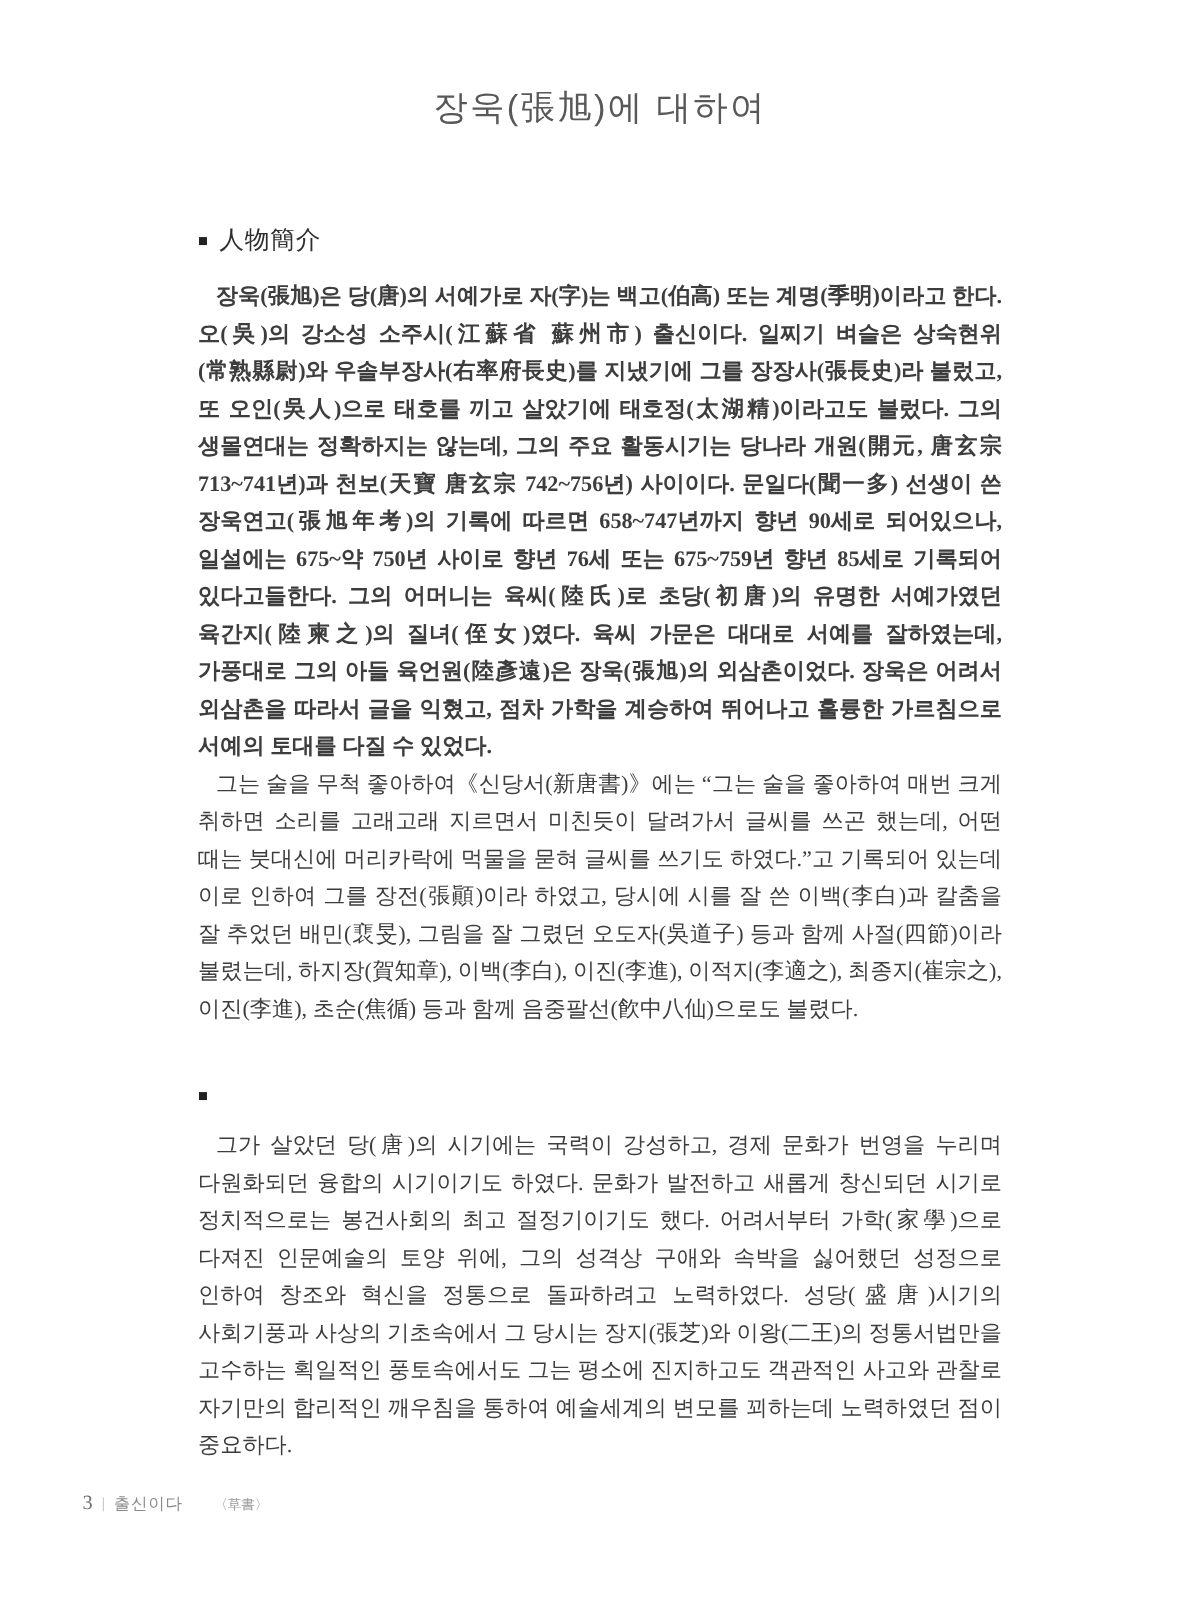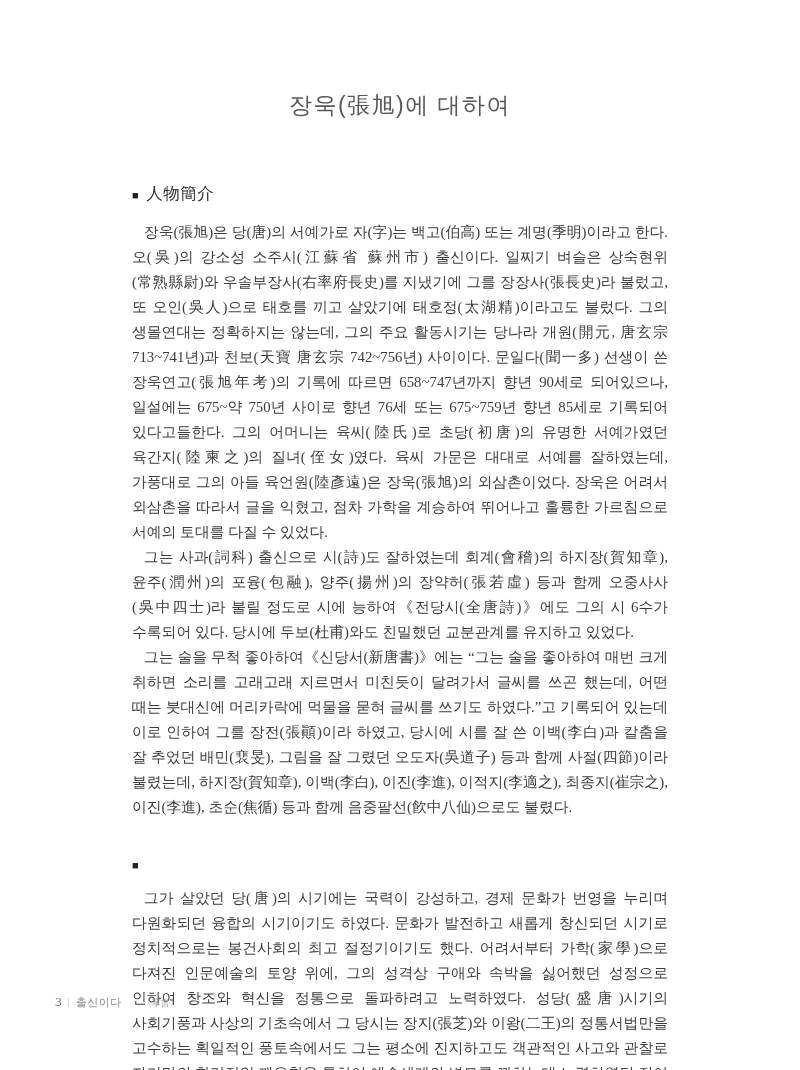--- a/index.html
+++ b/index.html
@@ -8,21 +8,21 @@
     width: 800px;
     height: 1070px;
     background: #ffffff;
     font-family: "Liberation Serif", serif;
     color: #3d3d3d;
     overflow: hidden;
     box-sizing: border-box;
   }
   .title {
     margin: 0;
-    padding-top: 90px;
+    padding-top: 56px;
     text-align: center;
     font-family: "Liberation Sans", sans-serif;
     font-weight: 500;
     font-size: 23px;
     letter-spacing: 1.5px;
     color: #585858;
   }
   .content {
     margin: 0 132px;
   }
@@ -38,21 +38,21 @@
   }
   .section-heading .bullet {
     font-size: 11px;
     margin-right: 7px;
     color: #222;
     position: relative;
     top: 0.5px;
   }
   .section-bio .section-heading   { margin-top: 62px; }
   .section-era .section-heading   { margin-top: 38px; }
-  .section-bio .section-heading + p { margin-top: 15px; }
+  .section-bio .section-heading + p { margin-top: 15px; font-weight: bold; }
   .section-era .section-heading + p { margin-top: 16px; }
   p.body-par {
     margin: 0;
     font-size: 14.8px;
     line-height: 25px;
     text-align: justify;
     text-indent: 0.8em;
     word-break: keep-all;
     color: #3d3d3d;
   }
@@ -95,21 +95,20 @@
   <h1 class="title">장욱(張旭)에 대하여</h1>
 
   <div class="content">
 
     <section class="section-bio">
       <h2 class="section-heading">
         <span class="bullet">■</span>
         <span>人物簡介</span>
       </h2>
       <p class="body-par">장욱(張旭)은 당(唐)의 서예가로 자(字)는 백고(伯高) 또는 계명(季明)이라고 한다. 오(吳)의 강소성 소주시(江蘇省 蘇州市) 출신이다. 일찌기 벼슬은 상숙현위(常熟縣尉)와 우솔부장사(右率府長史)를 지냈기에 그를 장장사(張長史)라 불렀고, 또 오인(吳人)으로 태호를 끼고 살았기에 태호정(太湖精)이라고도 불렀다. 그의 생몰연대는 정확하지는 않는데, 그의 주요 활동시기는 당나라 개원(開元, 唐玄宗 713~741년)과 천보(天寶 唐玄宗 742~756년) 사이이다. 문일다(聞一多) 선생이 쓴 장욱연고(張旭年考)의 기록에 따르면 658~747년까지 향년 90세로 되어있으나, 일설에는 675~약 750년 사이로 향년 76세 또는 675~759년 향년 85세로 기록되어 있다고들한다. 그의 어머니는 육씨(陸氏)로 초당(初唐)의 유명한 서예가였던 육간지(陸柬之)의 질녀(侄女)였다. 육씨 가문은 대대로 서예를 잘하였는데, 가풍대로 그의 아들 육언원(陸彥遠)은 장욱(張旭)의 외삼촌이었다. 장욱은 어려서 외삼촌을 따라서 글을 익혔고, 점차 가학을 계승하여 뛰어나고 훌륭한 가르침으로 서예의 토대를 다질 수 있었다.</p>
-      <p class="body-par">그는 사과(詞科) 출신으로 시(詩)도 잘하였는데 회계(會稽)의 하지장(賀知章), 윤주(潤州)의 포융(包融), 양주(揚州)의 장약허(張若虛) 등과 함께 오중사사(吳中四士)라 불릴 정도로 시에 능하여《전당시(全唐詩)》에도 그의 시 6수가 수록되어 있다. 당시에 두보(杜甫)와도 친밀했던 교분관계를 유지하고 있었다.</p>
       <p class="body-par">그는 술을 무척 좋아하여《신당서(新唐書)》에는 “그는 술을 좋아하여 매번 크게 취하면 소리를 고래고래 지르면서 미친듯이 달려가서 글씨를 쓰곤 했는데, 어떤 때는 붓대신에 머리카락에 먹물을 묻혀 글씨를 쓰기도 하였다.”고 기록되어 있는데 이로 인하여 그를 장전(張顚)이라 하였고, 당시에 시를 잘 쓴 이백(李白)과 칼춤을 잘 추었던 배민(裵旻), 그림을 잘 그렸던 오도자(吳道子) 등과 함께 사절(四節)이라 불렸는데, 하지장(賀知章), 이백(李白), 이진(李進), 이적지(李適之), 최종지(崔宗之), 이진(李進), 초순(焦循) 등과 함께 음중팔선(飮中八仙)으로도 불렸다.</p>
     </section>
 
     <section class="section-era">
       <h2 class="section-heading">
         <span class="bullet">■</span>
       </h2>
       <p class="body-par">그가 살았던 당(唐)의 시기에는 국력이 강성하고, 경제 문화가 번영을 누리며 다원화되던 융합의 시기이기도 하였다. 문화가 발전하고 새롭게 창신되던 시기로 정치적으로는 봉건사회의 최고 절정기이기도 했다. 어려서부터 가학(家學)으로 다져진 인문예술의 토양 위에, 그의 성격상 구애와 속박을 싫어했던 성정으로 인하여 창조와 혁신을 정통으로 돌파하려고 노력하였다. 성당(盛唐)시기의 사회기풍과 사상의 기초속에서 그 당시는 장지(張芝)와 이왕(二王)의 정통서법만을 고수하는 획일적인 풍토속에서도 그는 평소에 진지하고도 객관적인 사고와 관찰로 자기만의 합리적인 깨우침을 통하여 예술세계의 변모를 꾀하는데 노력하였던 점이 중요하다.</p>
     </section>
 

